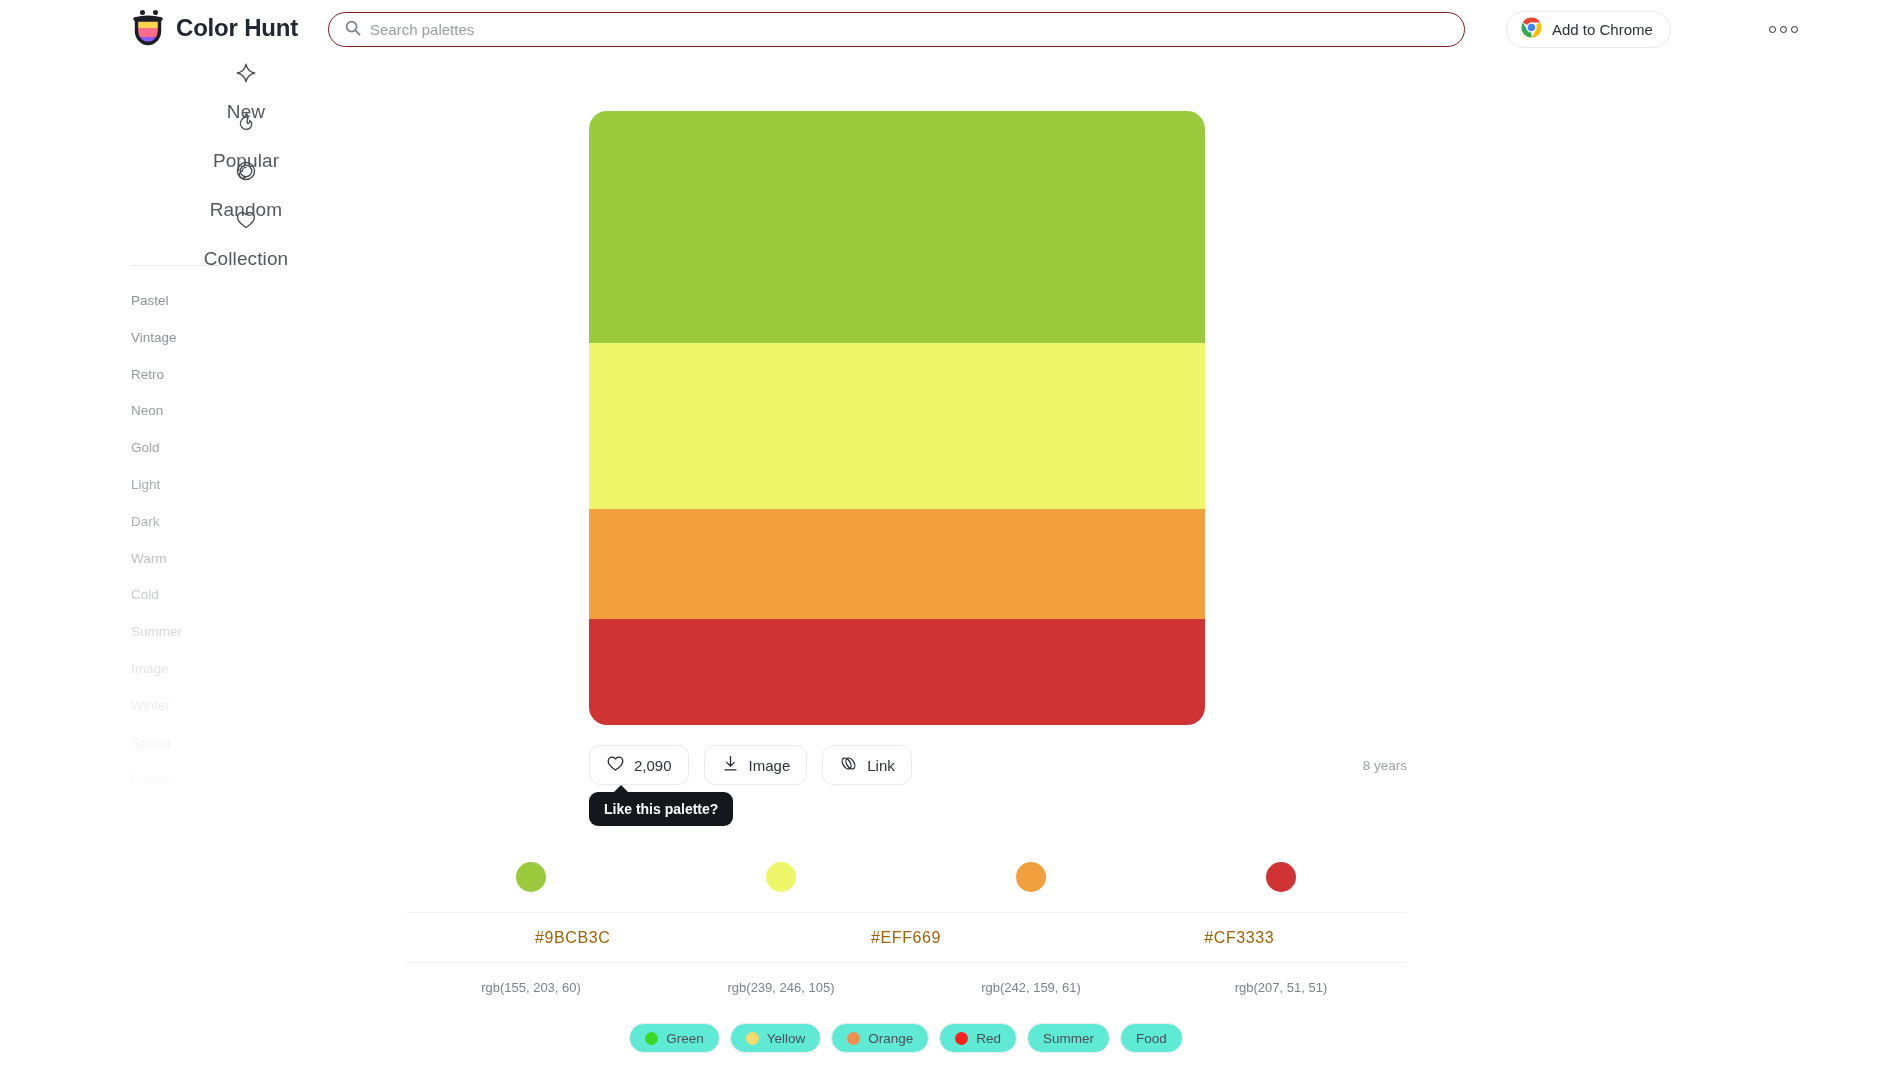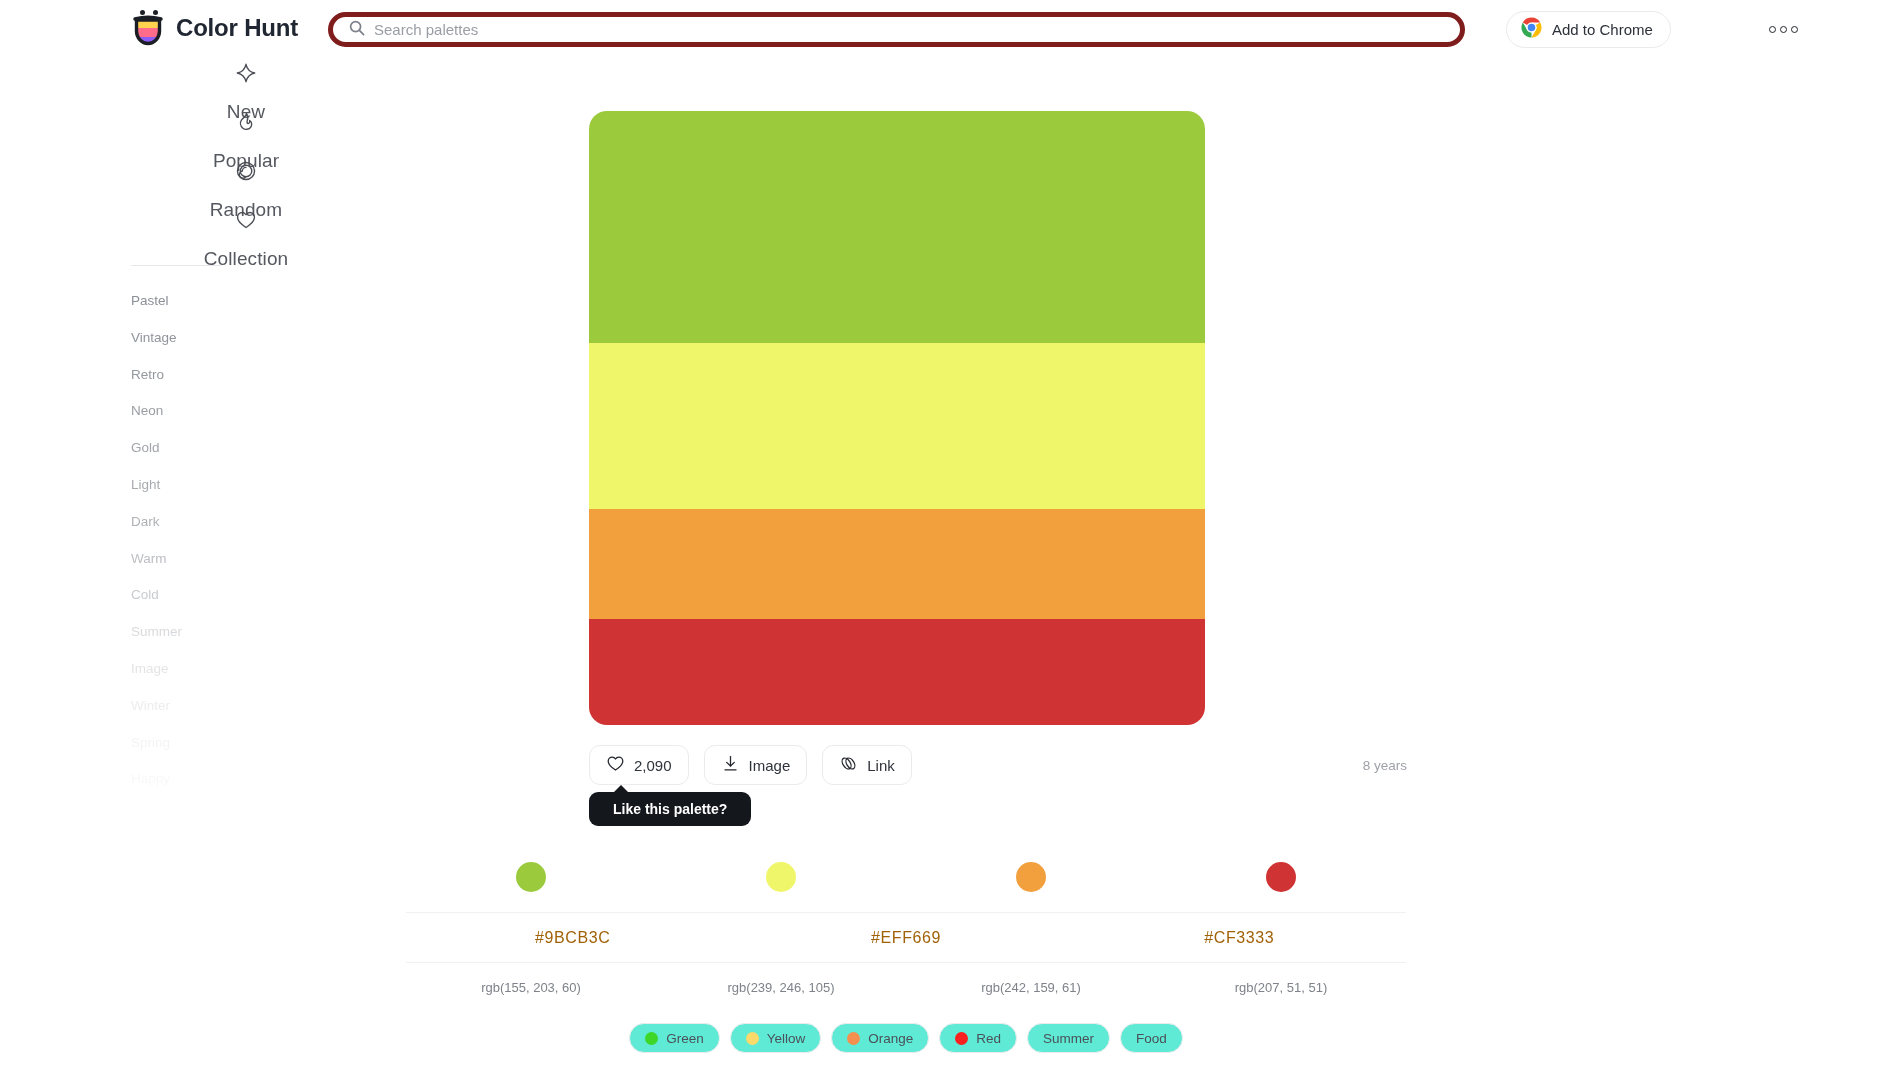--- a/index.html
+++ b/index.html
@@ -26,21 +26,21 @@
   }
   .logo-mark { width: 34px; height: 37px; display: block; }
   .brand-name {
     font-size: 24px; font-weight: 700; color: #202733;
     letter-spacing: -0.2px; white-space: nowrap;
   }
 
   .search-wrap {
     position: absolute; left: 328px; top: 12px;
     width: 1137px; height: 35px;
-    border: 5px solid #7f1d1d; border-radius: 18px;
+    border: 1px solid #7f1d1d; border-radius: 18px;
     background: #fff;
     display: flex; align-items: center;
     padding: 0 16px;
   }
   .search-icon { width: 16px; height: 16px; flex: none; margin-right: 9px; }
   .search-input {
     border: none; outline: none; background: transparent;
     font-family: "Liberation Sans", sans-serif;
     font-size: 15px; color: #3b3f46; width: 100%;
   }
@@ -115,21 +115,21 @@
   .action-label { font-size: 15px; color: #2e323a; white-space: nowrap; }
   .age-label {
     margin-left: auto; font-size: 13.5px; color: #9ea1a8;
     white-space: nowrap; padding-right: 4px;
   }
 
   .tooltip {
     position: absolute; left: 589px; top: 792px;
     background: #14171c; color: #ffffff;
     font-size: 14px; font-weight: 700;
-    padding: 9px 24px; border-radius: 9px;
+    padding: 9px 15px; border-radius: 9px;
     white-space: nowrap;
   }
   .tooltip::before {
     content: ""; position: absolute;
     top: -7px; left: 24px;
     border-left: 8px solid transparent;
     border-right: 8px solid transparent;
     border-bottom: 8px solid #14171c;
   }
 

